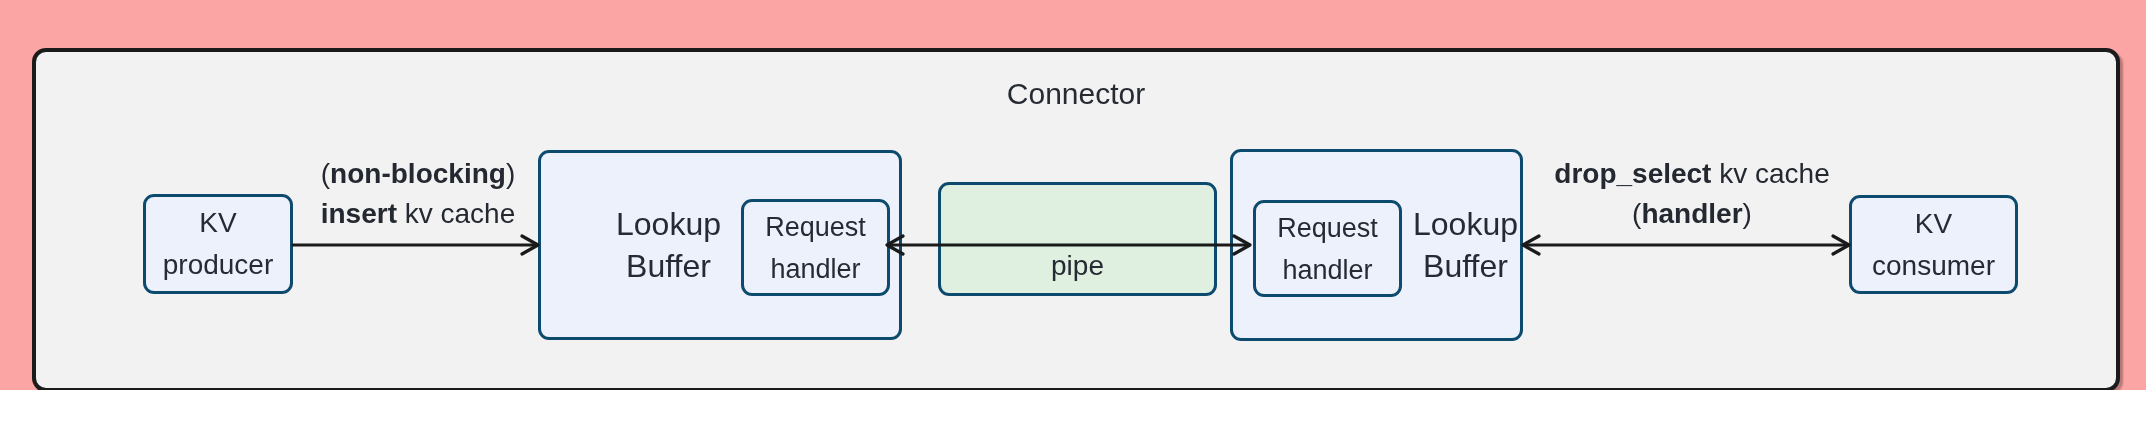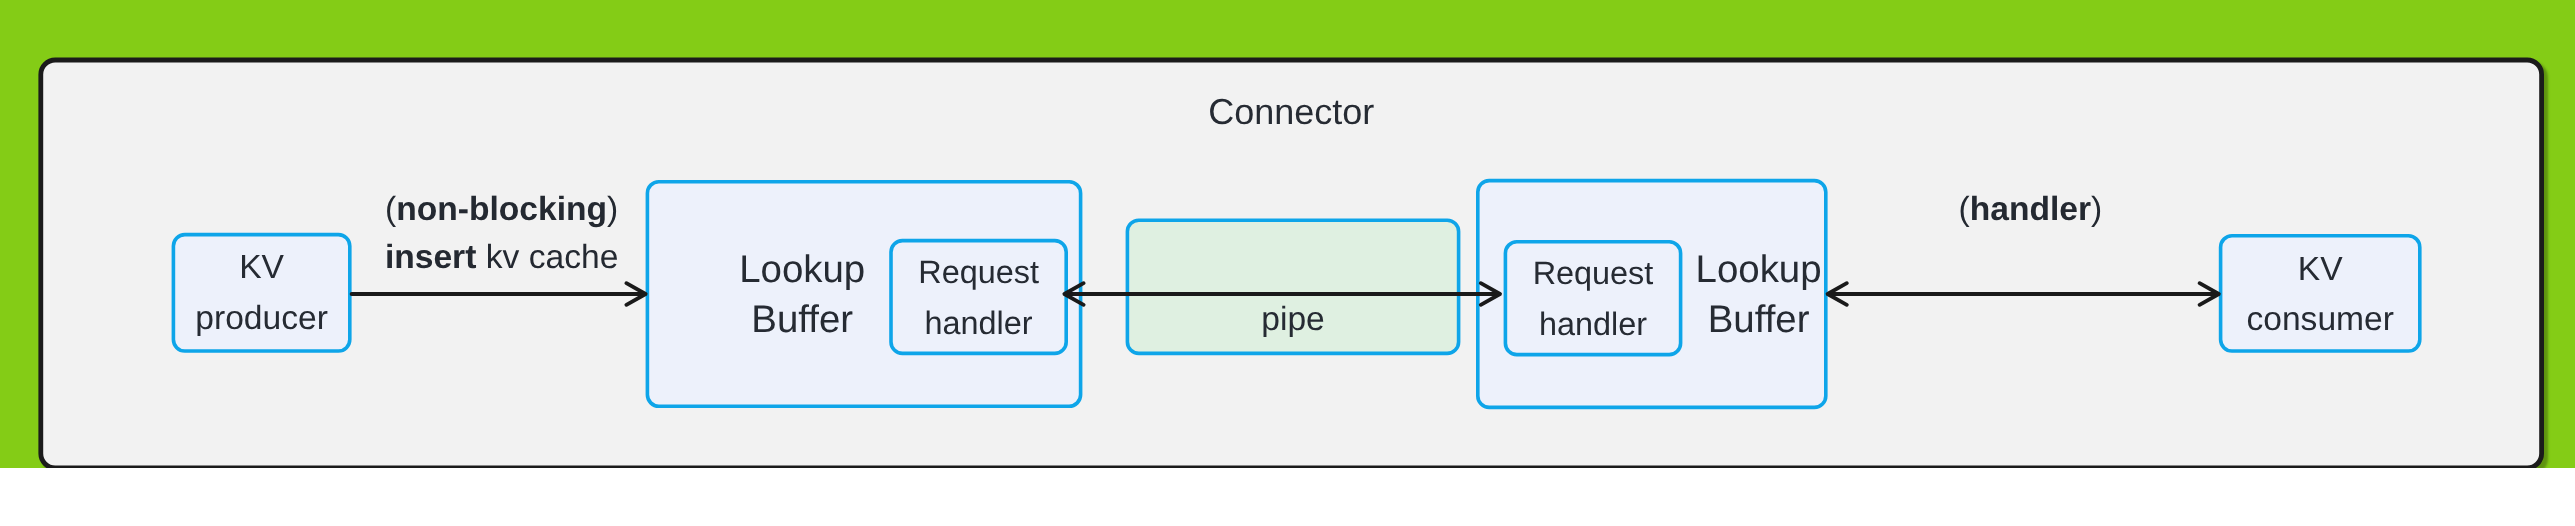--- a/index.html
+++ b/index.html
@@ -1,20 +1,20 @@
 <!DOCTYPE html>
 <html><head>
 <meta charset="utf-8">
 <style>
   html, body { margin: 0; padding: 0; background: #ffffff; }
   .stage {
     position: relative;
     width: 2146px;
     height: 390px;
-    background: #84cc16;
+    background: #fca5a5;
     font-family: "Liberation Sans", "DejaVu Sans", sans-serif;
     color: #262b33;
     overflow: hidden;
   }
   .outer {
     position: absolute;
     left: 32px; top: 48px;
     width: 2088px; height: 344px;
     background: #f2f2f2;
     border: 4px solid #1b1b1b;
@@ -27,21 +27,21 @@
     left: 32px; top: 76px;
     width: 2088px;
     text-align: center;
     font-size: 30px;
     line-height: 36px;
   }
   .box {
     position: absolute;
     box-sizing: border-box;
     background: #edf1fb;
-    border: 3px solid #0ea5e9;
+    border: 3px solid #0c4a6e;
     border-radius: 11px;
   }
   .leaf {
     display: flex;
     align-items: center;
     justify-content: center;
     text-align: center;
     font-size: 28px;
     line-height: 42px;
     white-space: pre-line;
@@ -119,20 +119,21 @@
 
   <div class="box leaf kv-consumer">KV
 consumer</div>
 
   <div class="edge-label edge-label-insert">
     <div><span>(</span><b>non-blocking</b><span>)</span></div>
     <div><b>insert</b><span> kv cache</span></div>
   </div>
 
   <div class="edge-label edge-label-drop">
+    <div><b>drop_select</b><span> kv cache</span></div>
     <div><span>(</span><b>handler</b><span>)</span></div>
   </div>
 
   <svg class="arrows" viewBox="0 0 2146 438" xmlns="http://www.w3.org/2000/svg">
 
     <g>
       <path d="M293 245 L535 245"></path>
       <path d="M522 236 L538 245 L522 254"></path>
     </g>
 

